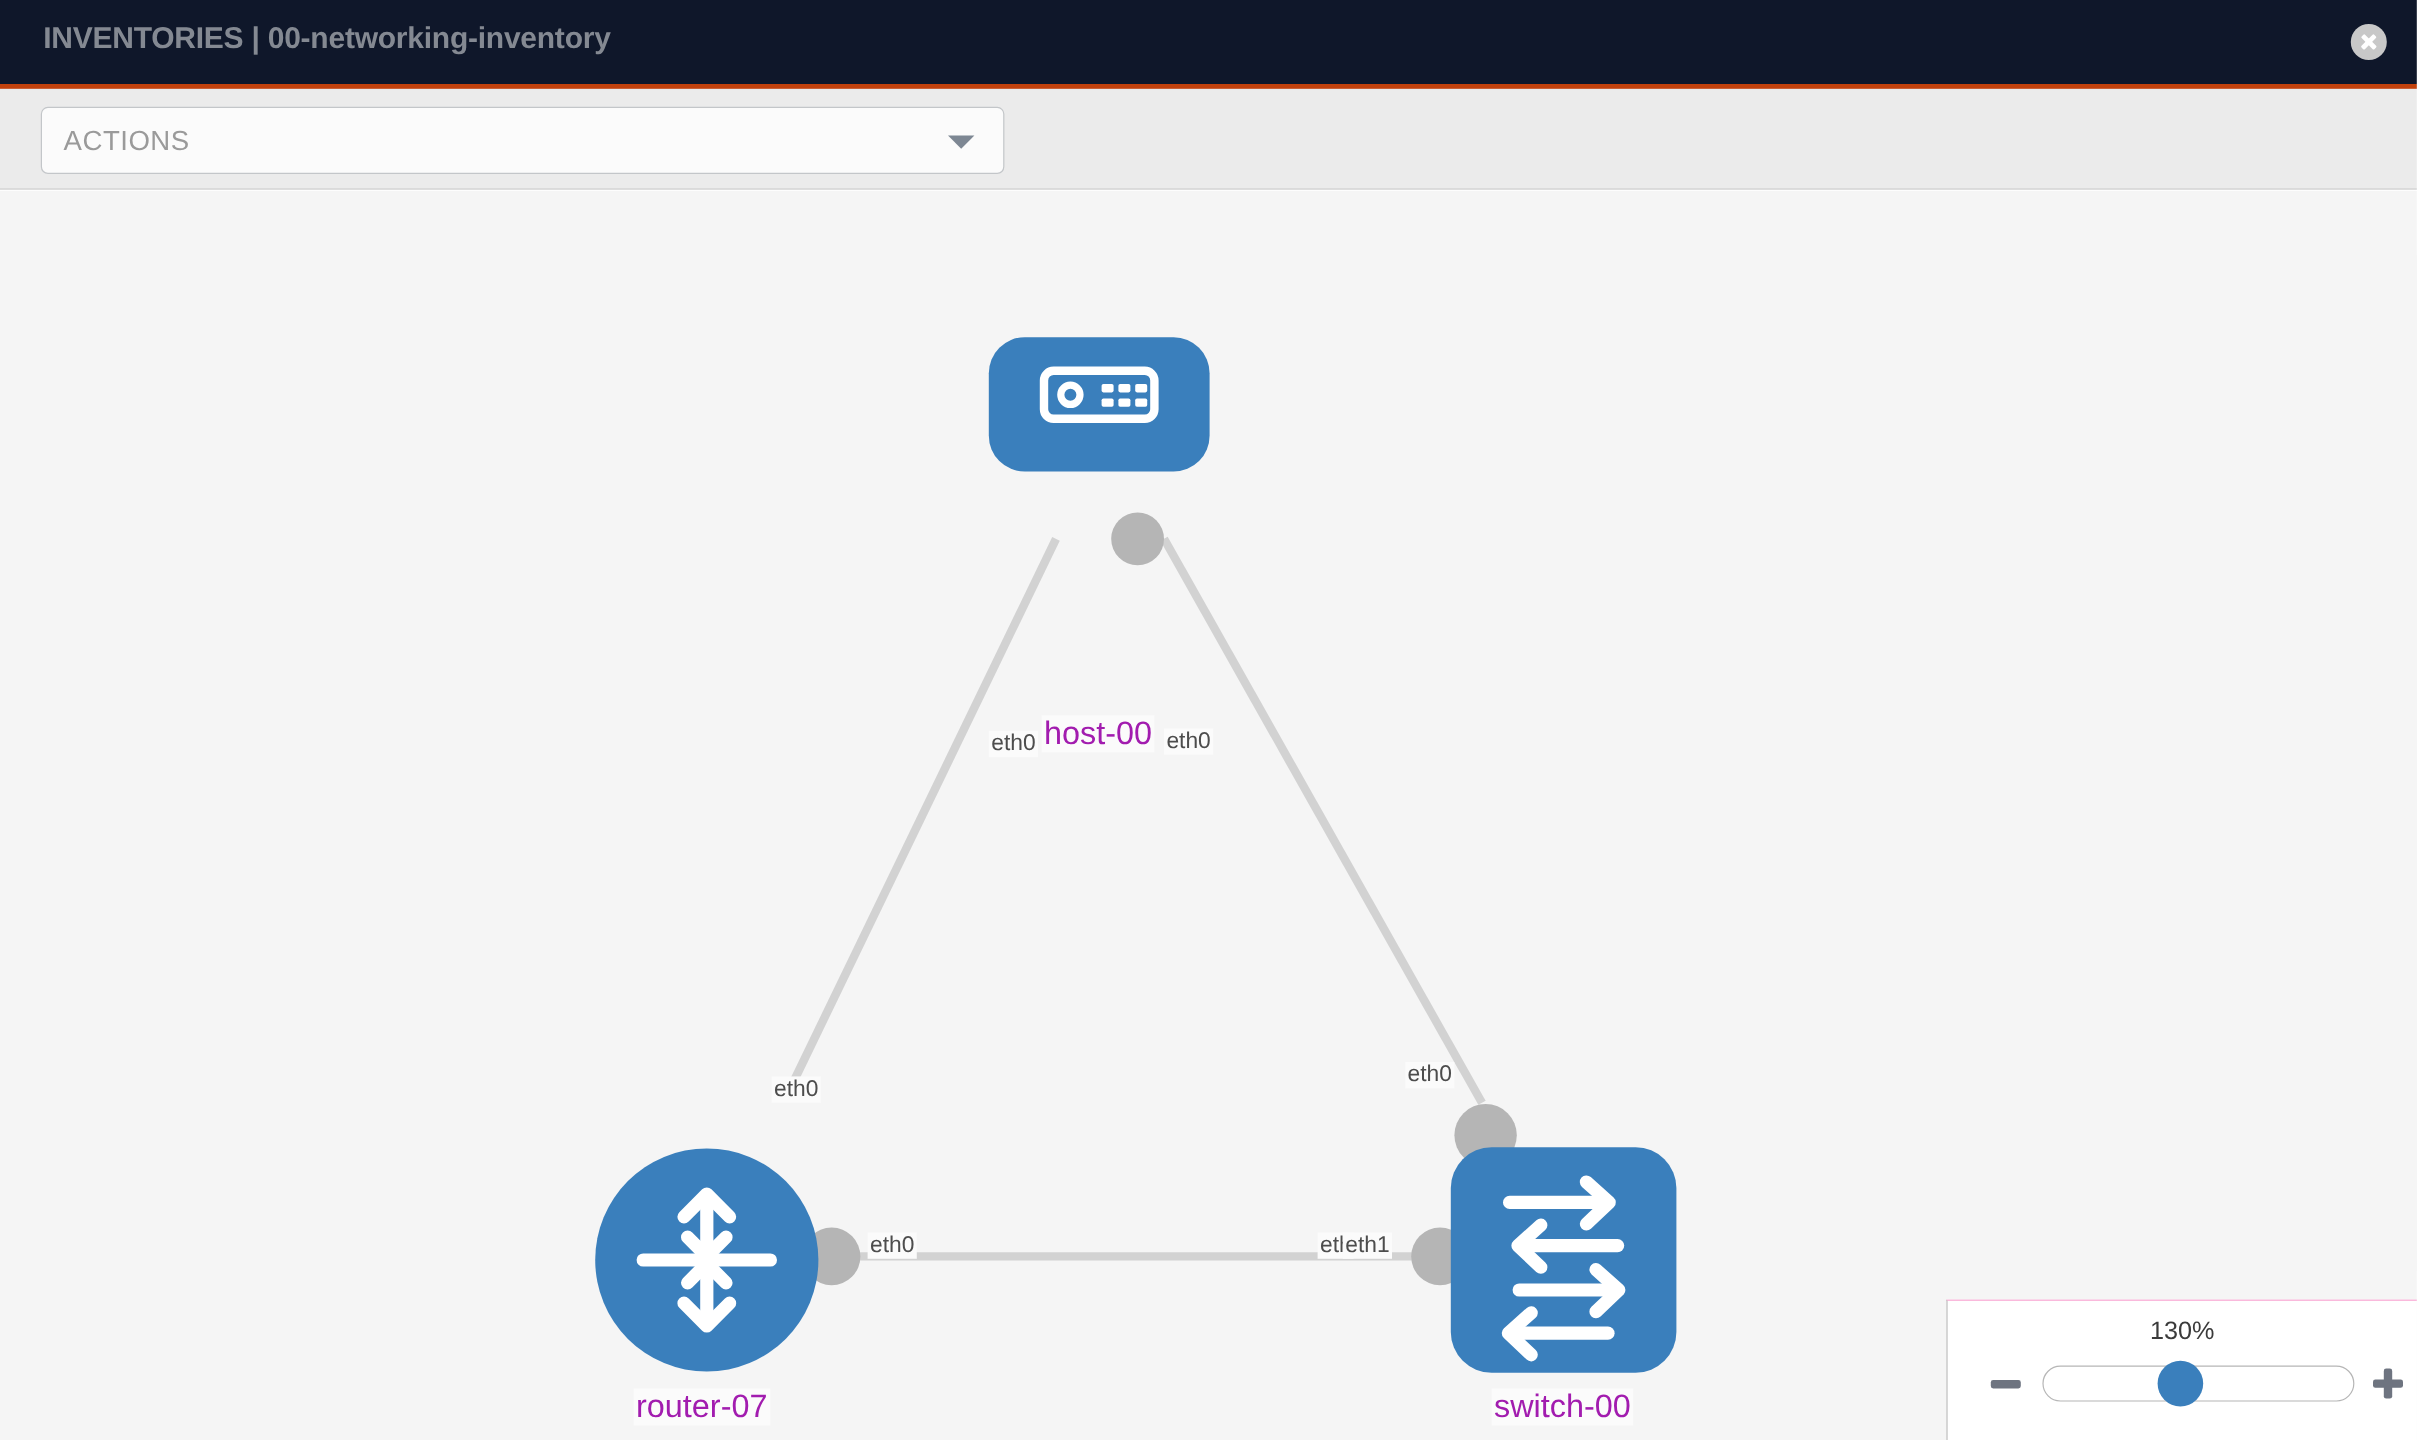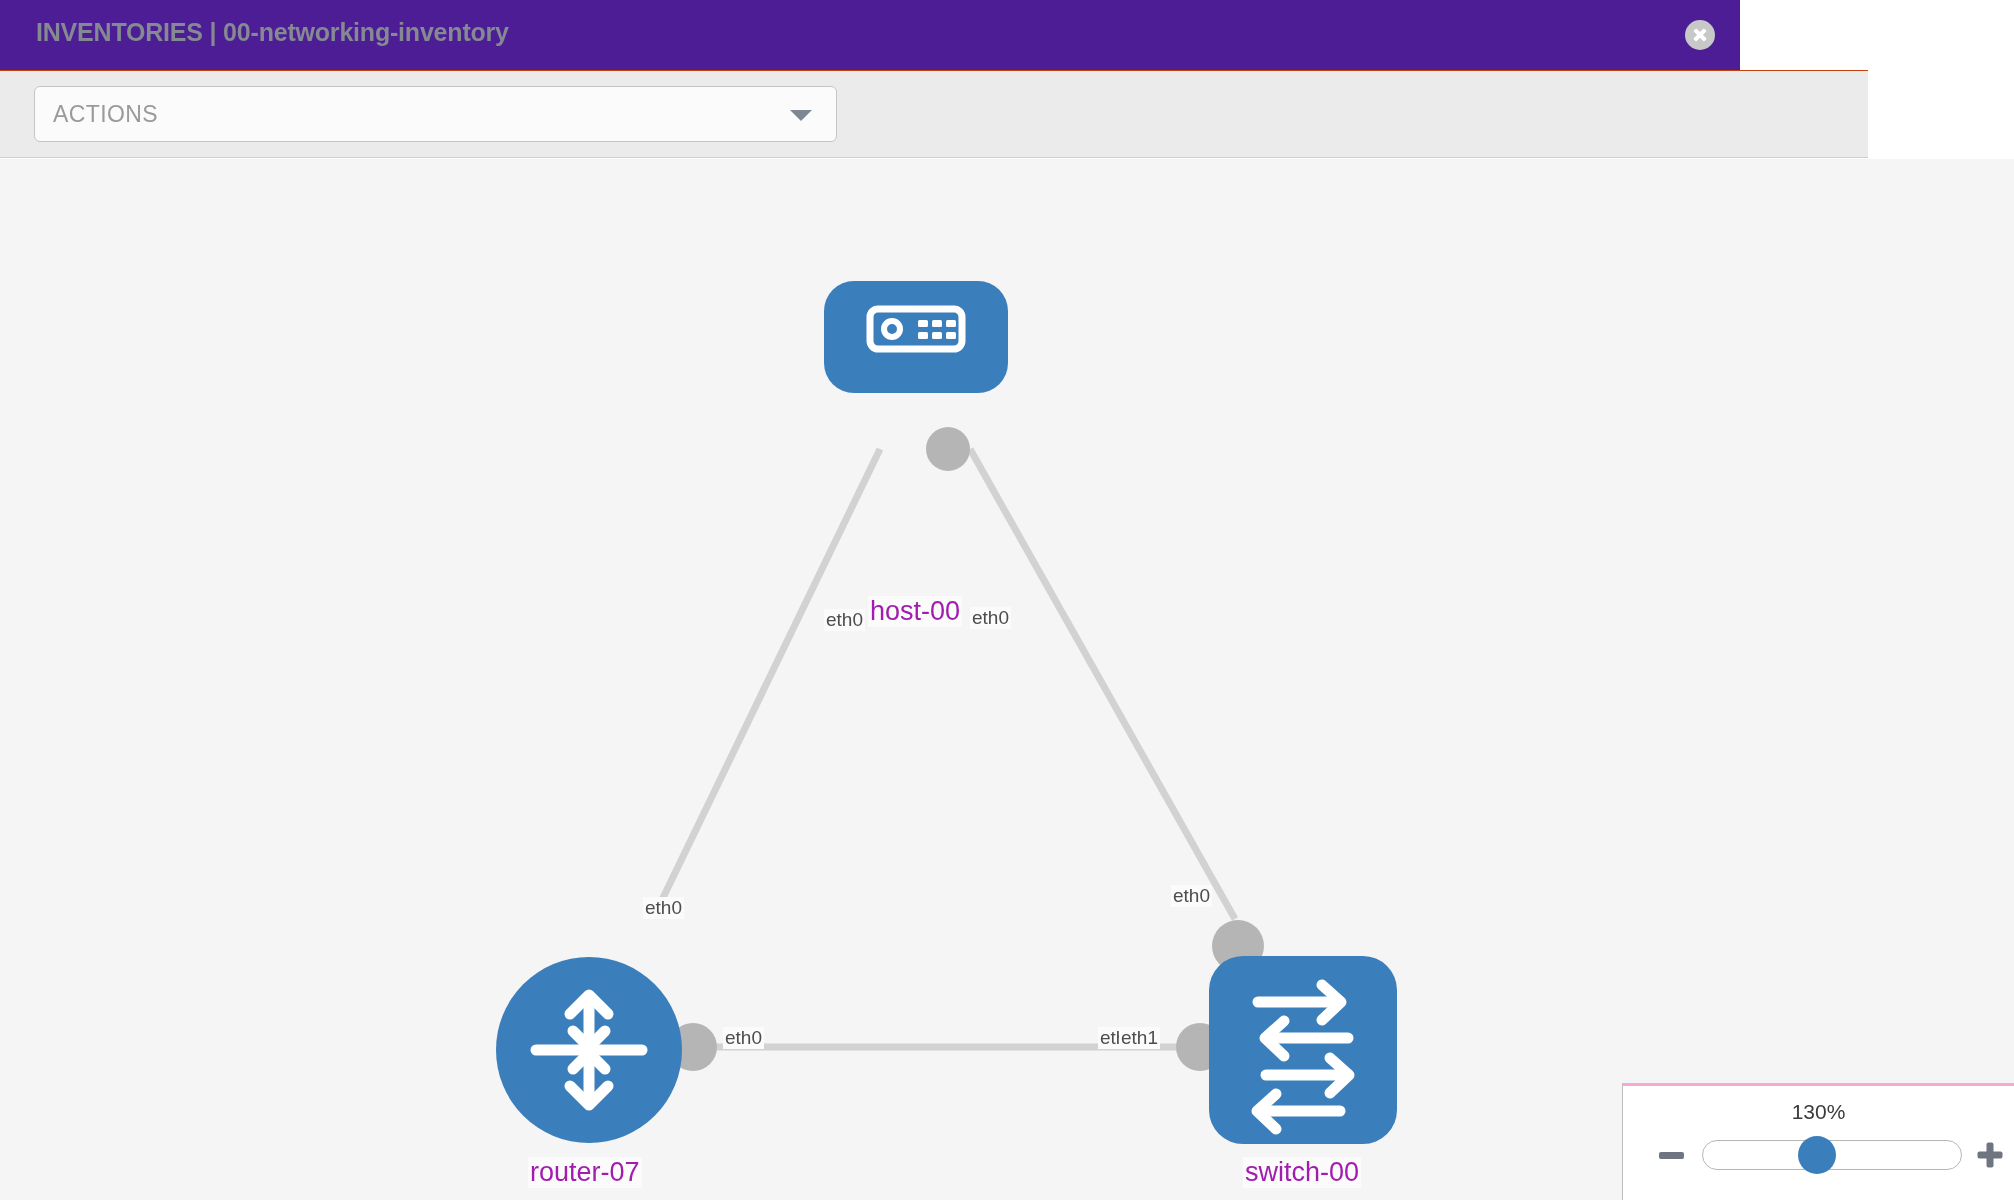--- a/index.html
+++ b/index.html
@@ -7,22 +7,22 @@
     margin: 0; padding: 0;
     width: 2014px; height: 1200px;
     overflow: hidden;
     background: #ffffff;
     font-family: "Liberation Sans", sans-serif;
   }
 
   
   .header {
     position: absolute; left: 0; top: 0;
-    width: 1740px; height: 70px;
-    background: #4c1d95;
+    width: 2014px; height: 70px;
+    background: #0f172a;
   }
   .header-title {
     position: absolute; left: 36px; top: 18px;
     font-size: 25px; font-weight: bold;
     color: #848992;
     letter-spacing: -0.2px;
     white-space: nowrap;
   }
   .close-btn {
     position: absolute; right: 25px; top: 20px;
@@ -37,23 +37,23 @@
     width: 15px; height: 4.2px;
     background: #ffffff;
     border-radius: 1px;
   }
   .close-btn::before { transform: translate(-50%,-50%) rotate(45deg); }
   .close-btn::after  { transform: translate(-50%,-50%) rotate(-45deg); }
 
   
   .toolbar {
     position: absolute; left: 0; top: 70px;
-    width: 1868px; height: 88px;
+    width: 2014px; height: 88px;
     background: #ebebeb;
-    border-top: 1px solid #c2410c;
+    border-top: 4px solid #c2410c;
     border-bottom: 1px solid #d0d0d0;
   }
   .actions-select {
     position: absolute; left: 34px; top: 15px;
     width: 803px; height: 56px;
     background: #fbfbfb;
     border: 1px solid #c3c6c9;
     border-radius: 6px;
     cursor: pointer;
   }
@@ -121,21 +121,21 @@
     white-space: nowrap;
     padding: 0 2px;
   }
 
   
   .zoom-widget {
     position: absolute;
     left: 1622px; top: 1083px;
     width: 392px; height: 117px;
     background: #ffffff;
-    border-top: 3px solid #f9a8d4;
+    border-top: 1px solid #f9a8d4;
     border-left: 1px solid #bdbdbd;
   }
   .zoom-pct {
     position: absolute; left: 0; right: 0; top: 14px;
     text-align: center;
     font-size: 21px; color: #3b3b3b;
   }
   .zoom-minus {
     position: absolute; left: 36px; top: 66px;
     width: 25px; height: 7px;

